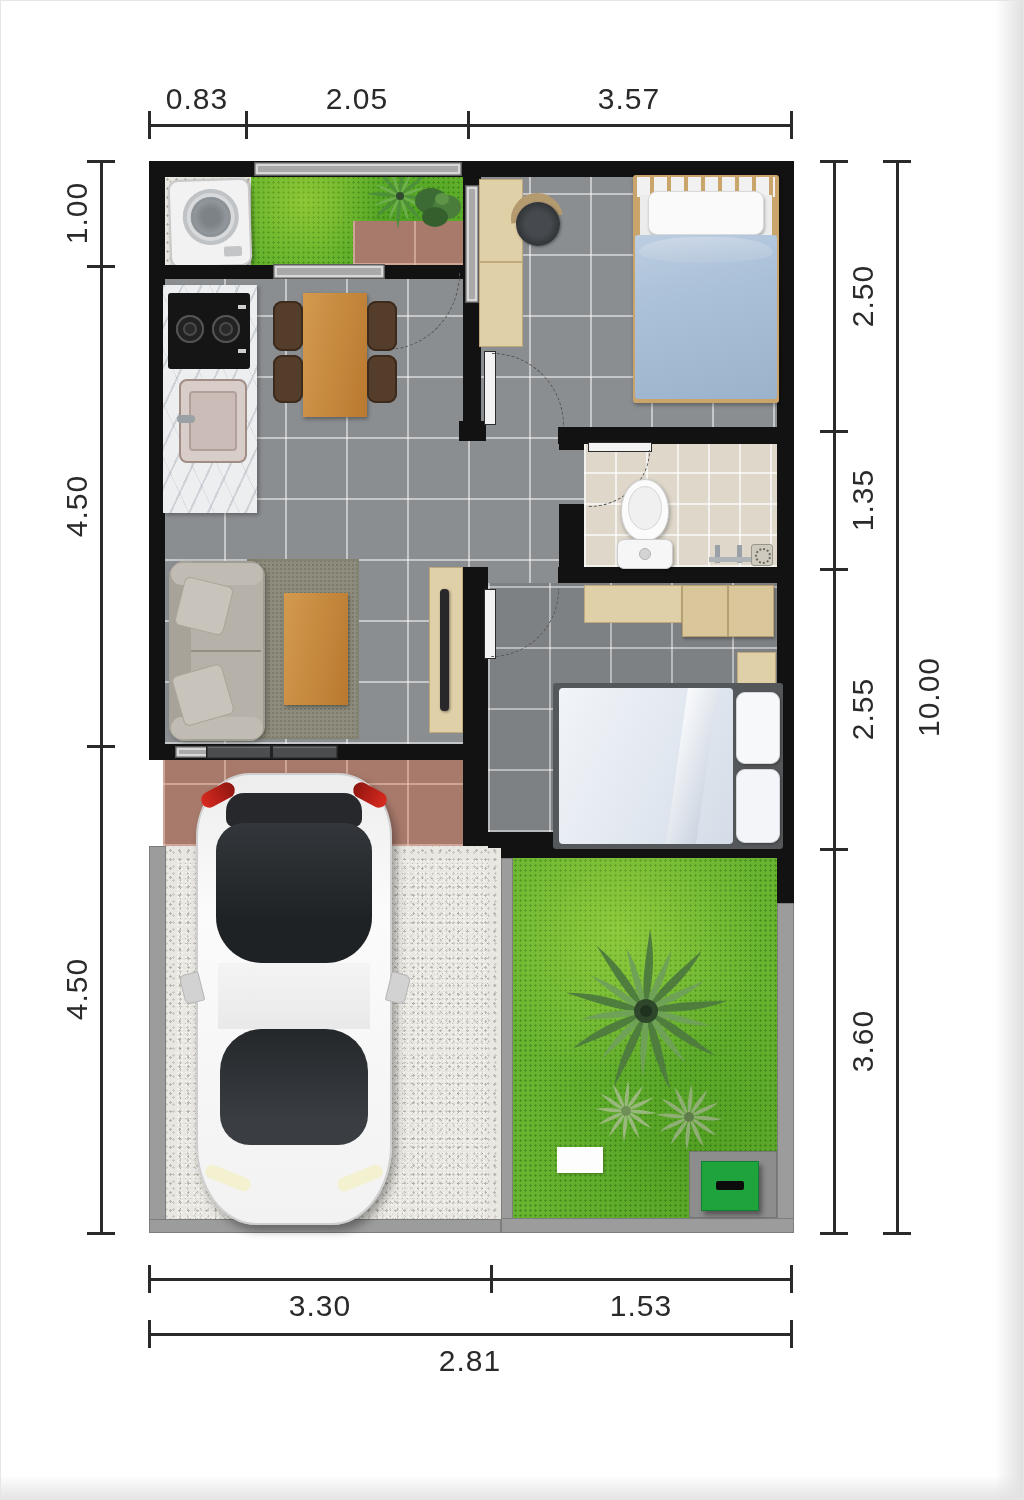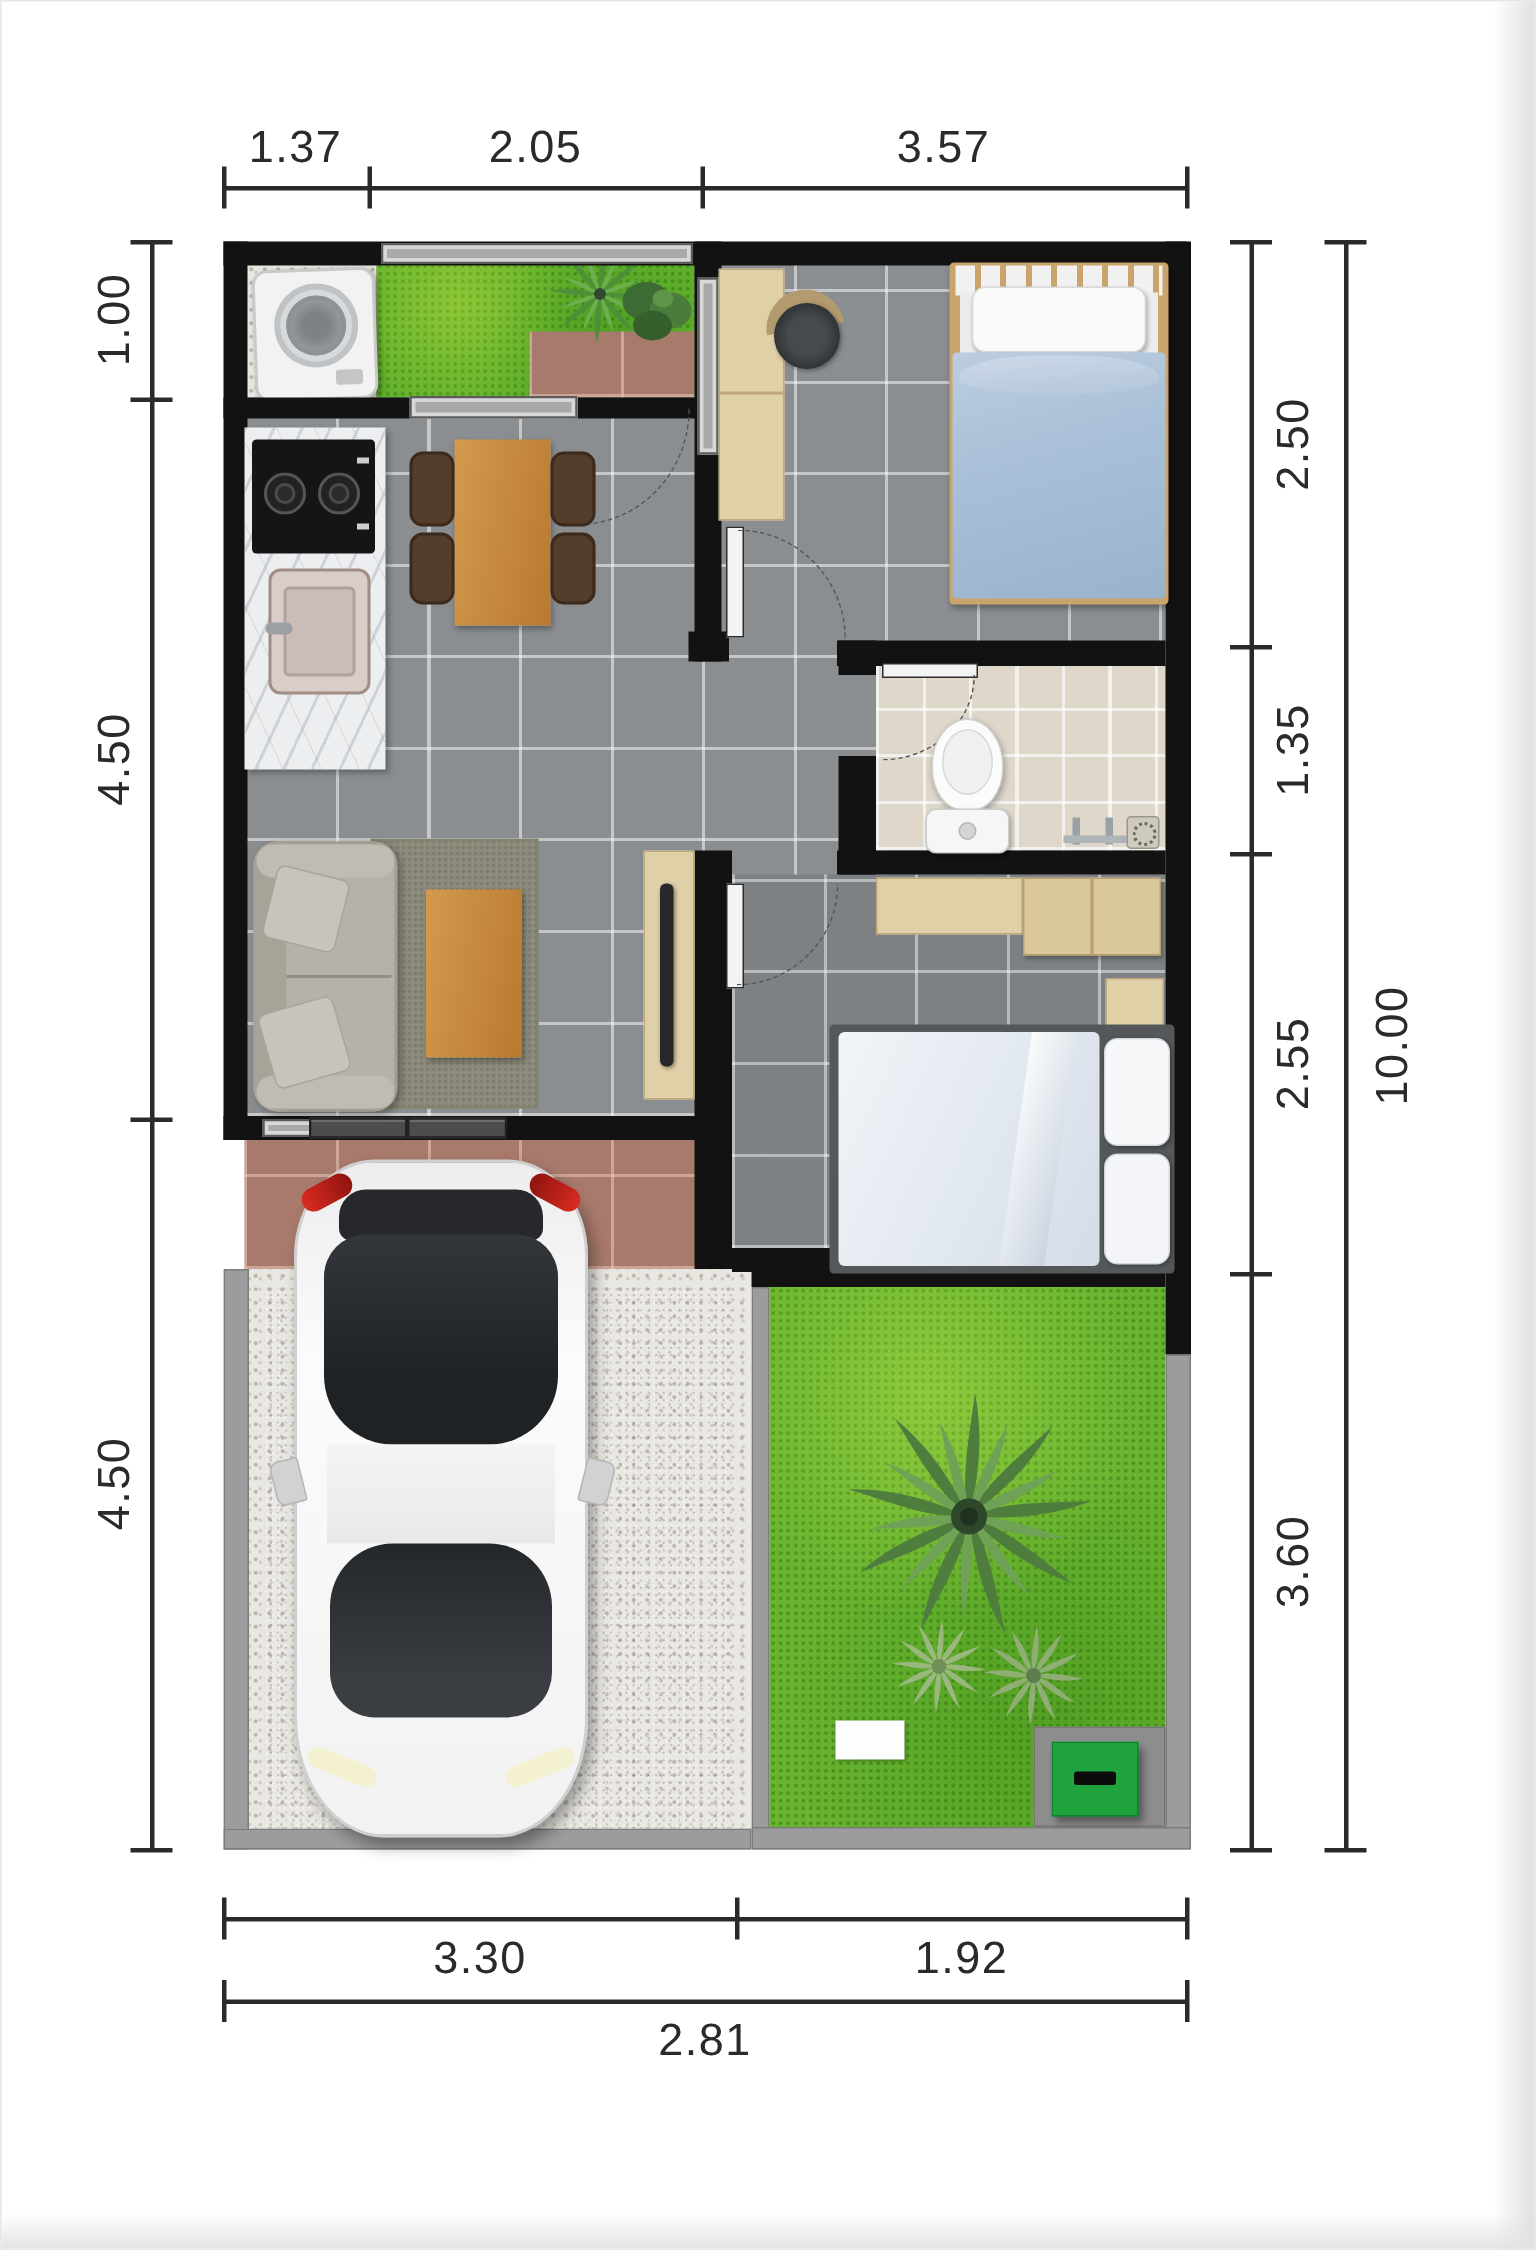--- a/index.html
+++ b/index.html
@@ -63,21 +63,21 @@
 
 <div id="stage">
 
   <div>
 
     <div class="abs dline" style="left:148px;top:123px;width:642px;height:3px;"></div>
     <div class="tickv" style="left:148px;top:124px;"></div>
     <div class="tickv" style="left:245px;top:124px;"></div>
     <div class="tickv" style="left:467px;top:124px;"></div>
     <div class="tickv" style="left:790px;top:124px;"></div>
-    <span class="dlabel" style="left:196px;top:98px;">1.37</span>
+    <span class="dlabel" style="left:196px;top:98px;">0.83</span>
     <span class="dlabel" style="left:356px;top:98px;">2.05</span>
     <span class="dlabel" style="left:628px;top:98px;">3.57</span>
 
     <div class="abs dline" style="left:99px;top:160px;width:3px;height:1072px;"></div>
     <div class="tickh" style="left:100px;top:160px;"></div>
     <div class="tickh" style="left:100px;top:265px;"></div>
     <div class="tickh" style="left:100px;top:745px;"></div>
     <div class="tickh" style="left:100px;top:1232px;"></div>
     <span class="dlabel vert" style="left:76px;top:212px;">1.00</span>
     <span class="dlabel vert" style="left:76px;top:505px;">4.50</span>
@@ -97,21 +97,21 @@
     <div class="abs dline" style="left:895px;top:160px;width:3px;height:1072px;"></div>
     <div class="tickh" style="left:896px;top:160px;"></div>
     <div class="tickh" style="left:896px;top:1232px;"></div>
     <span class="dlabel vert" style="left:928px;top:696px;">10.00</span>
 
     <div class="abs dline" style="left:148px;top:1277px;width:642px;height:3px;"></div>
     <div class="tickv" style="left:148px;top:1278px;"></div>
     <div class="tickv" style="left:490px;top:1278px;"></div>
     <div class="tickv" style="left:790px;top:1278px;"></div>
     <span class="dlabel" style="left:319px;top:1305px;">3.30</span>
-    <span class="dlabel" style="left:640px;top:1305px;">1.92</span>
+    <span class="dlabel" style="left:640px;top:1305px;">1.53</span>
 
     <div class="abs dline" style="left:148px;top:1332px;width:642px;height:3px;"></div>
     <div class="tickv" style="left:148px;top:1333px;"></div>
     <div class="tickv" style="left:790px;top:1333px;"></div>
     <span class="dlabel" style="left:469px;top:1360px;">2.81</span>
   </div>
 
   <div class="abs tile" style="left:162px;top:174px;width:614px;height:569px;"></div>
   <div class="abs tiledark" style="left:487px;top:582px;width:289px;height:249px;"></div>
   <div class="abs bathtile" style="left:583px;top:443px;width:193px;height:123px;"></div>

